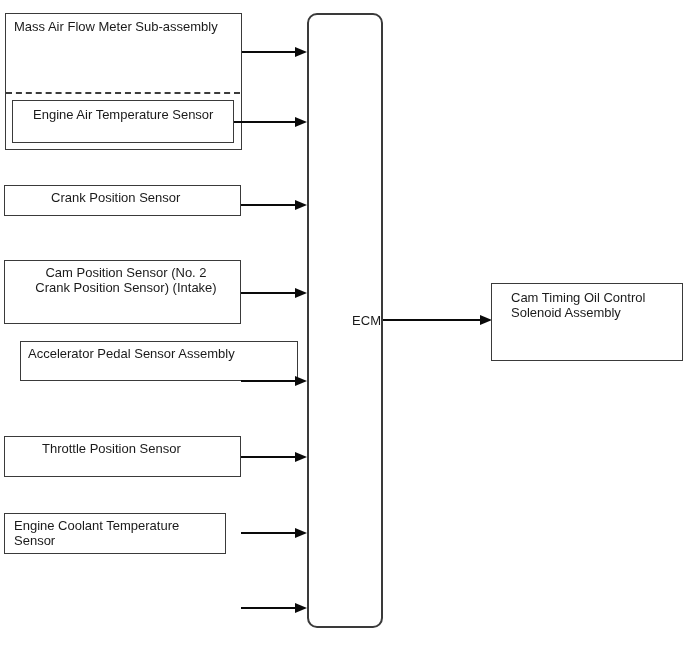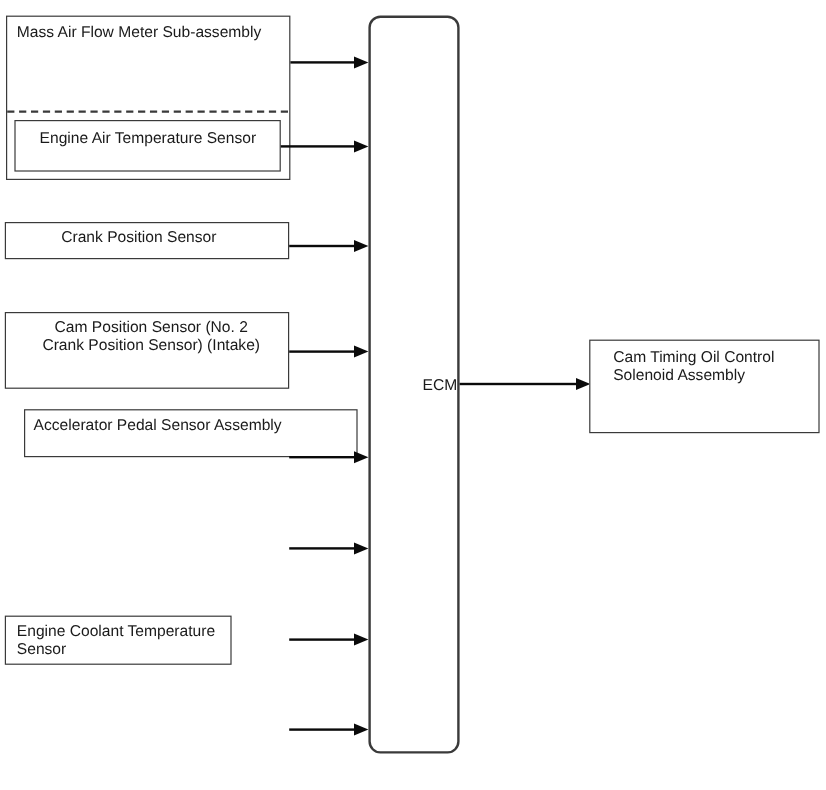--- a/index.html
+++ b/index.html
@@ -83,22 +83,25 @@
 
   <div class="box" style="left:4px; top:260px; width:237px; height:64px;">
     <div class="box-label" style="padding:4px 6px 0 13px;text-align:center;">Cam Position Sensor (No. 2
 Crank Position Sensor) (Intake)</div>
   </div>
 
   <div class="box" style="left:4px; top:341px; width:278px; height:40px;margin-left:16px;">
     <div class="box-label" style="padding:4px 6px 0 7px;">Accelerator Pedal Sensor Assembly</div>
   </div>
 
+  <div class="box" style="left:4px; top:436px; width:237px; height:41px;">
+    <div class="box-label" style="padding:4px 6px 0 37px;">Throttle Position Sensor</div>
+  </div>
 
-  <div class="box" style="left:4px; top:513px; width:189px; height:41px;">
+  <div class="box" style="left:4px; top:513px; width:222px; height:41px;">
     <div class="box-label" style="padding:4px 6px 0 9px;">Engine Coolant Temperature Sensor</div>
   </div>
 
 
   <div class="ecm-box" style="left:307px; top:13px; width:76px; height:615px;">
     <span>ECM</span>
   </div>
 
   <div class="arrow" style="left:242px; top:51px; width:53px;"></div>
   <div class="arrow" style="left:234px; top:121px; width:61px;"></div>

